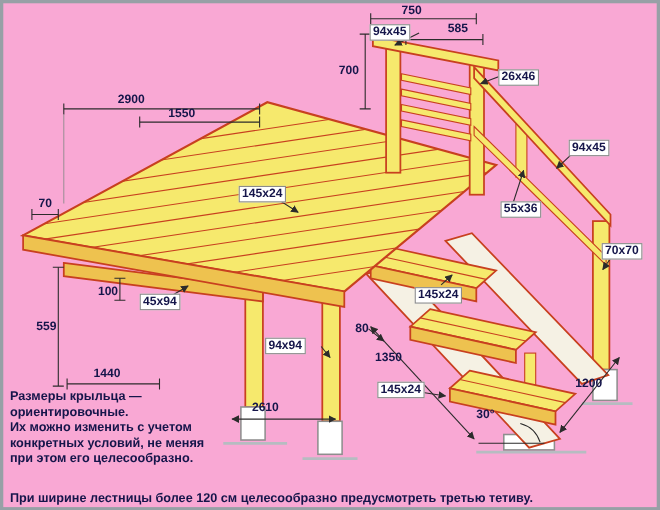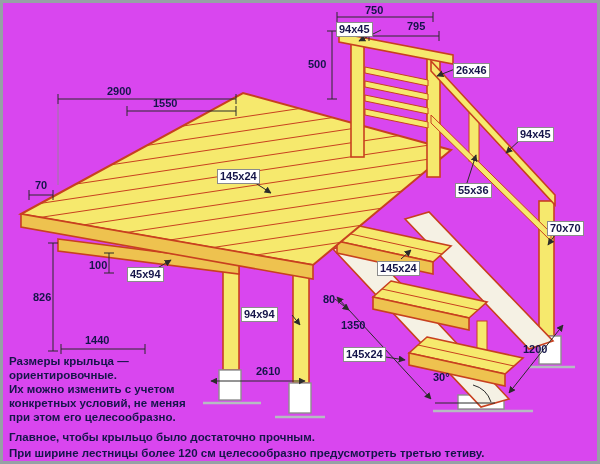--- a/index.html
+++ b/index.html
@@ -1,18 +1,18 @@
 <!DOCTYPE html>
 <html style="--wood: #f6e96d; --wood_dark: #eec24f; --outline: #c8401f; --stringer: #f5f1e4; --dim_line: #2b2b2b; --footing_stroke: #8e8e8e; --ground: #b6bcc1; --text: #15154a; --frame: #97a0a6;"><head>
 <meta charset="utf-8">
 <style>
   html,body{margin:0;padding:0;background:#e8e8e4;}
   .stage{
     position:relative;width:600px;height:464px;box-sizing:border-box;
-    background:#d946ef;border:3px solid var(--frame,#97a0a6);overflow:hidden;
+    background:#f9a8d4;border:3px solid var(--frame,#97a0a6);overflow:hidden;
     font-family:"Liberation Sans",sans-serif;
   }
   svg{position:absolute;left:0;top:0;}
   .wood{fill:var(--wood,#f6e96d);}
   .woodd{fill:var(--wood_dark,#eec24f);}
   .stringer{fill:var(--stringer,#f5f1e4);}
   .conc{fill:#ffffff;stroke:var(--footing_stroke,#8e8e8e);stroke-width:1.4;}
   .ol{stroke:var(--outline,#c8401f);stroke-width:1.6;}
   .ol-thin{stroke:var(--outline,#c8401f);stroke-width:1;}
   .dimln{stroke:var(--dim_line,#2b2b2b);stroke-width:1;fill:none;}
@@ -166,45 +166,44 @@
       <line x1="146" y1="270" x2="168" y2="257" class="dimln" marker-end="url(#arw)"></line>
       <line x1="289" y1="312" x2="297" y2="322" class="dimln" marker-end="url(#arw)"></line>
       <line x1="398" y1="256" x2="408" y2="247" class="dimln" marker-end="url(#arw)"></line>
       <line x1="332" y1="296" x2="346" y2="307" class="dimln" marker-end="url(#arw)"></line>
       <line x1="370" y1="352" x2="402" y2="357" class="dimln" marker-end="url(#arw)"></line>
     </g>
   </svg>
 
   <span class="dim" style="left:362px;top:1px">750</span>
   <span class="dim boxed" style="left:333px;top:19px">94x45</span>
-  <span class="dim" style="left:404px;top:17px">795</span>
-  <span class="dim" style="left:305px;top:55px">500</span>
+  <span class="dim" style="left:404px;top:17px">585</span>
+  <span class="dim" style="left:305px;top:55px">700</span>
   <span class="dim boxed" style="left:450px;top:60px">26x46</span>
   <span class="dim" style="left:104px;top:82px">2900</span>
   <span class="dim" style="left:150px;top:94px">1550</span>
   <span class="dim boxed" style="left:514px;top:124px">94x45</span>
   <span class="dim" style="left:32px;top:176px">70</span>
   <span class="dim boxed" style="left:214px;top:166px">145x24</span>
   <span class="dim boxed" style="left:452px;top:180px">55x36</span>
   <span class="dim boxed" style="left:544px;top:218px">70x70</span>
   <span class="dim" style="left:86px;top:256px">100</span>
   <span class="dim boxed" style="left:124px;top:264px">45x94</span>
-  <span class="dim" style="left:30px;top:288px">826</span>
+  <span class="dim" style="left:30px;top:288px">559</span>
   <span class="dim boxed" style="left:238px;top:304px">94x94</span>
   <span class="dim boxed" style="left:374px;top:258px">145x24</span>
   <span class="dim" style="left:320px;top:290px">80</span>
   <span class="dim" style="left:338px;top:316px">1350</span>
   <span class="dim boxed" style="left:340px;top:344px">145x24</span>
   <span class="dim" style="left:520px;top:340px">1200</span>
   <span class="dim" style="left:82px;top:331px">1440</span>
-  <span class="dim" style="left:253px;top:362px">2610</span>
+  <span class="dim" style="left:226px;top:362px">2610</span>
   <span class="dim" style="left:430px;top:368px">30°</span>
 
   <div class="note-line" style="top:352px">Размеры крыльца —</div>
   <div class="note-line" style="top:366px">ориентировочные.</div>
   <div class="note-line" style="top:380px">Их можно изменить с учетом</div>
   <div class="note-line" style="top:394px">конкретных условий, не меняя</div>
   <div class="note-line" style="top:408px">при этом его целесообразно.</div>
 
-  <div class="caption" style="top:428px">Главное, чтобы крыльцо было достаточно прочным.</div>
   <div class="caption" style="top:444px">При ширине лестницы более 120 см целесообразно предусмотреть третью тетиву.</div>
 
 </div>
 
 </body></html>

